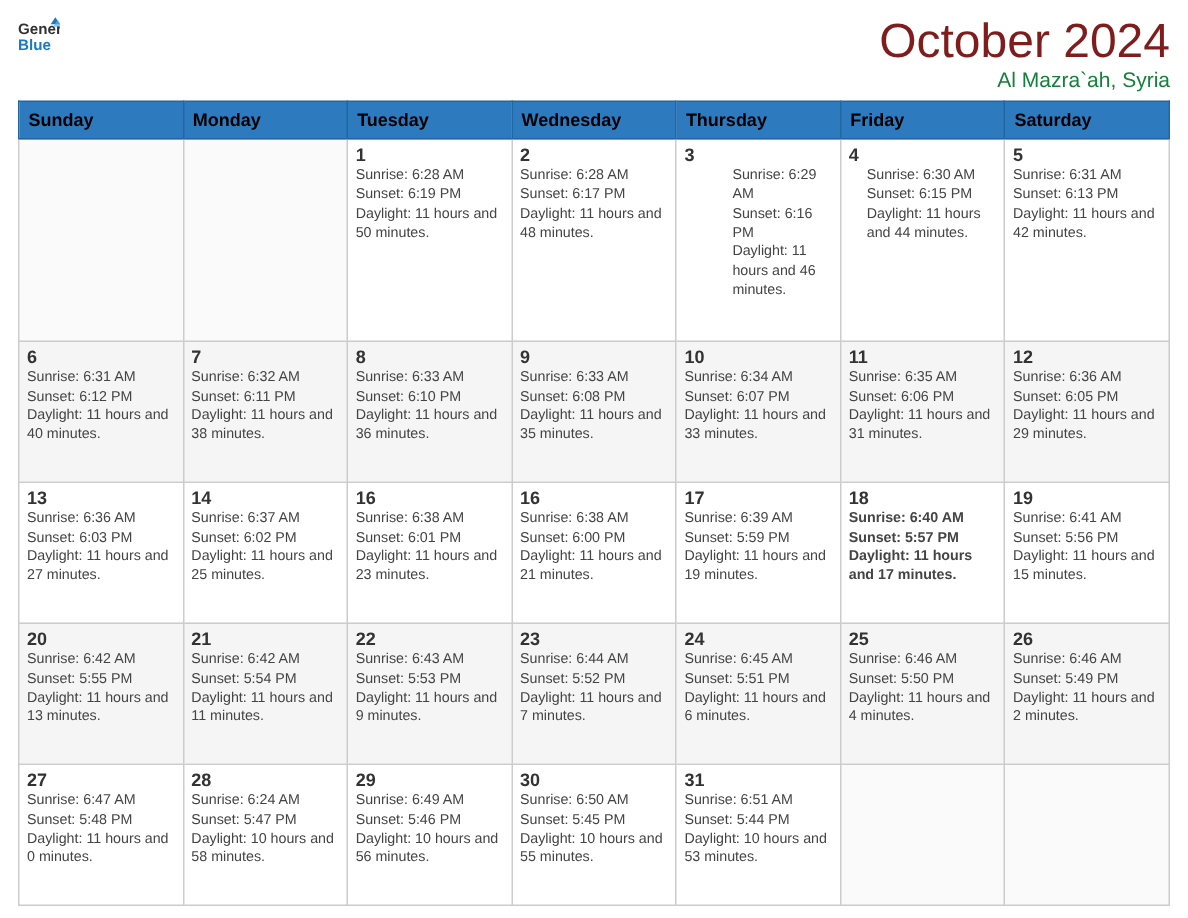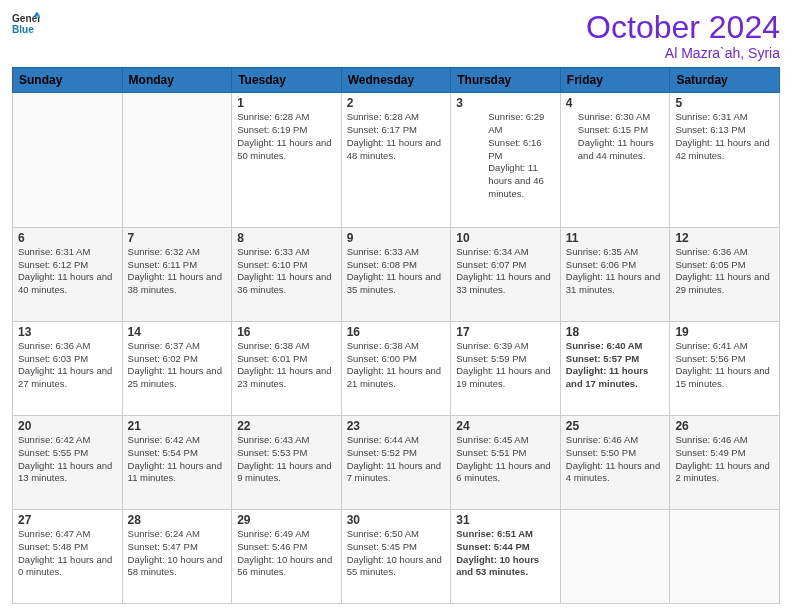--- a/index.html
+++ b/index.html
@@ -31,26 +31,26 @@
     .logo-icon {
       width: 28px;
       height: 28px;
     }
     .title-block {
       text-align: right;
     }
     .month-title {
       font-size: 32px;
       font-weight: normal;
-      color: #6d28d9;
+      color: #7f1d1d;
       line-height: 1.1;
     }
     .subtitle {
       font-size: 14px;
-      color: #6d28d9;
+      color: #15803d;
     }
     .calendar {
       width: 100%;
       border-collapse: collapse;
       flex: 1;
     }
     .calendar th {
       background-color: #2e7abf;
       color: #000000;
       text-align: left;
@@ -307,21 +307,21 @@
 Daylight: 10 hours and 56 minutes.</div>
           </td>
           <td>
             <span class="day-number">30</span>
             <div class="day-info" style="white-space: pre-line;">Sunrise: 6:50 AM
 Sunset: 5:45 PM
 Daylight: 10 hours and 55 minutes.</div>
           </td>
           <td>
             <span class="day-number">31</span>
-            <div class="day-info" style="white-space: pre-line; font-weight: bold;">Sunrise: 6:51 AM
+            <div class="day-info" style="white-space: pre-line;">Sunrise: 6:51 AM
 Sunset: 5:44 PM
 Daylight: 10 hours and 53 minutes.</div>
           </td>
           <td class="empty-cell"></td>
           <td class="empty-cell"></td>
         </tr>
       </tbody>
   </table>
 </div>
 

